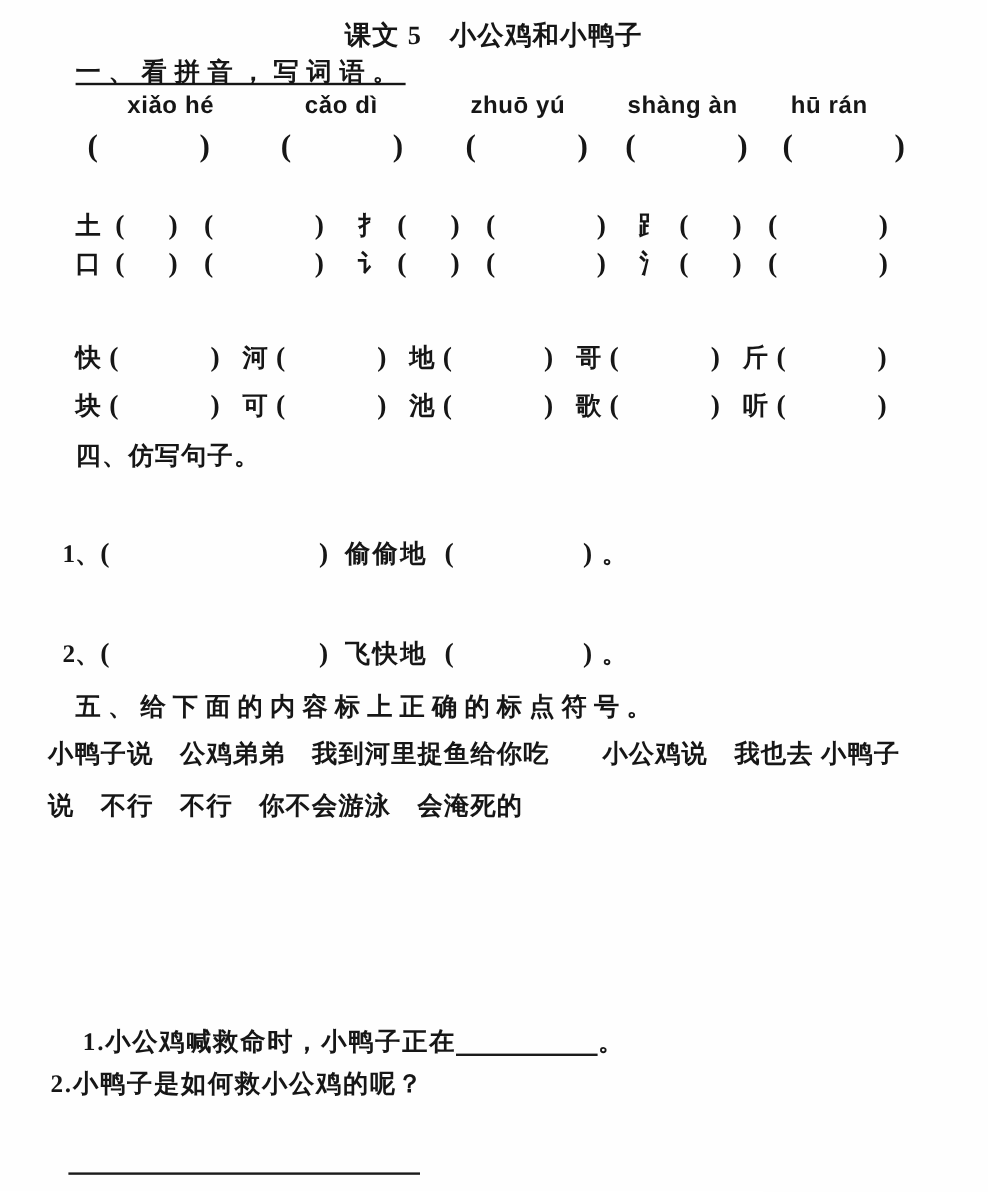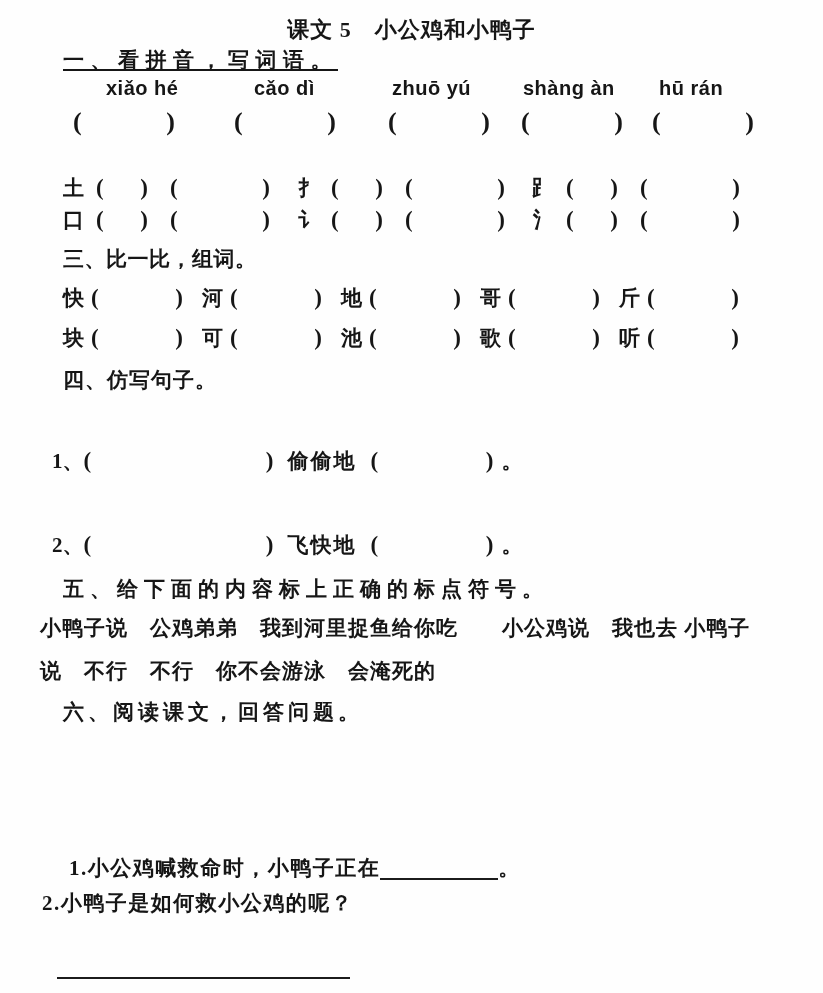--- a/index.html
+++ b/index.html
@@ -114,21 +114,20 @@
       <span class="pair w52"><span>(</span><span>)</span></span>
       <span class="pair w100"><span>(</span><span>)</span></span>
     </span>
     <span class="grp2">
       <span class="rad">氵</span>
       <span class="pair w52"><span>(</span><span>)</span></span>
       <span class="pair w100"><span>(</span><span>)</span></span>
     </span>
   </div>
 
-  <div class="abs h" style="top:245px; letter-spacing:0.5px;">三、比一比，组词。</div>
 
   <div class="row" style="top:284px">
     <span class="grp3"><span class="ch">快</span><span class="pair w92"><span>(</span><span>)</span></span></span>
     <span class="grp3"><span class="ch">河</span><span class="pair w92"><span>(</span><span>)</span></span></span>
     <span class="grp3"><span class="ch">地</span><span class="pair w92"><span>(</span><span>)</span></span></span>
     <span class="grp3"><span class="ch">哥</span><span class="pair w92"><span>(</span><span>)</span></span></span>
     <span class="grp3"><span class="ch">斤</span><span class="pair w92"><span>(</span><span>)</span></span></span>
   </div>
 
   <div class="row" style="top:324px">
@@ -155,21 +154,20 @@
     <span class="pair w190"><span>(</span><span>)</span></span>
     <span class="mid">飞快地</span>
     <span class="pair w123"><span>(</span><span>)</span></span>
     <span class="end">。</span>
   </div>
 
   <div class="abs h" style="top:575px; letter-spacing:6px;">五、给下面的内容标上正确的标点符号。</div>
   <div class="abs body-line" style="top:614px; left:40px; letter-spacing:1px;">小鸭子说　公鸡弟弟　我到河里捉鱼给你吃　　小公鸡说　我也去 小鸭子</div>
   <div class="abs body-line" style="top:657px; left:40px; letter-spacing:1px;text-align:center;">说　不行　不行　你不会游泳　会淹死的</div>
 
-  <div class="abs h" style="top:698px; letter-spacing:4px;">六、阅读课文，回答问题。</div>
 
   <div class="q" style="top:829px">
     <span>1.小公鸡喊救命时，小鸭子正在</span><span class="blank-line"></span><span>。</span>
   </div>
 
   <div class="q" style="top:889px">2.小鸭子是如何救小公鸡的呢？</div>
 
   <div class="answer-line"></div>
 
 </div>

